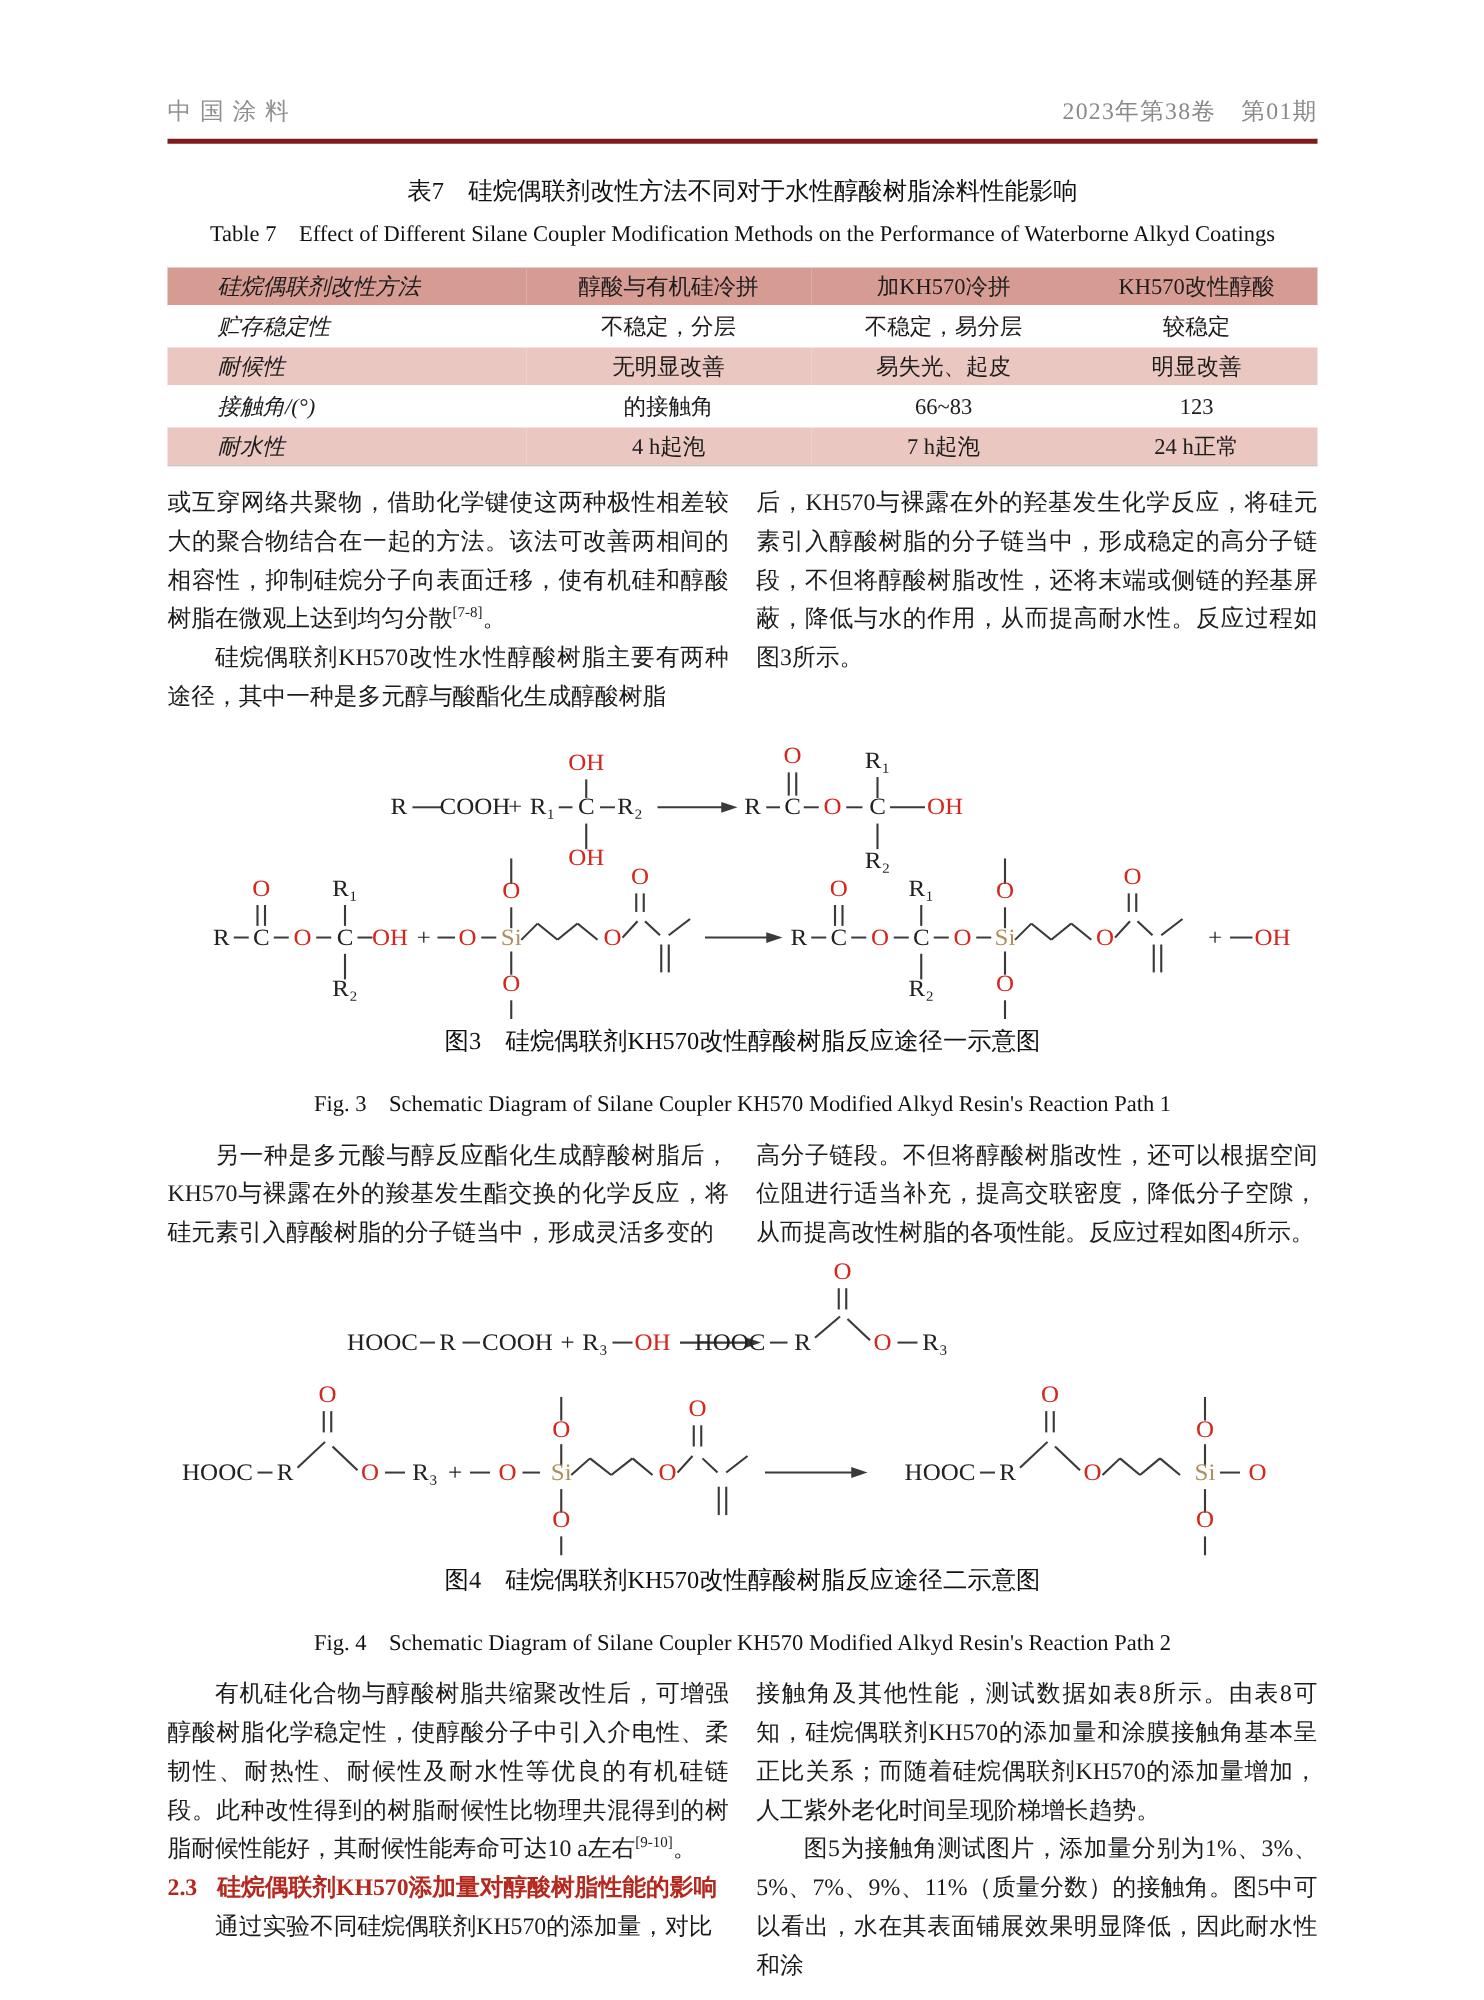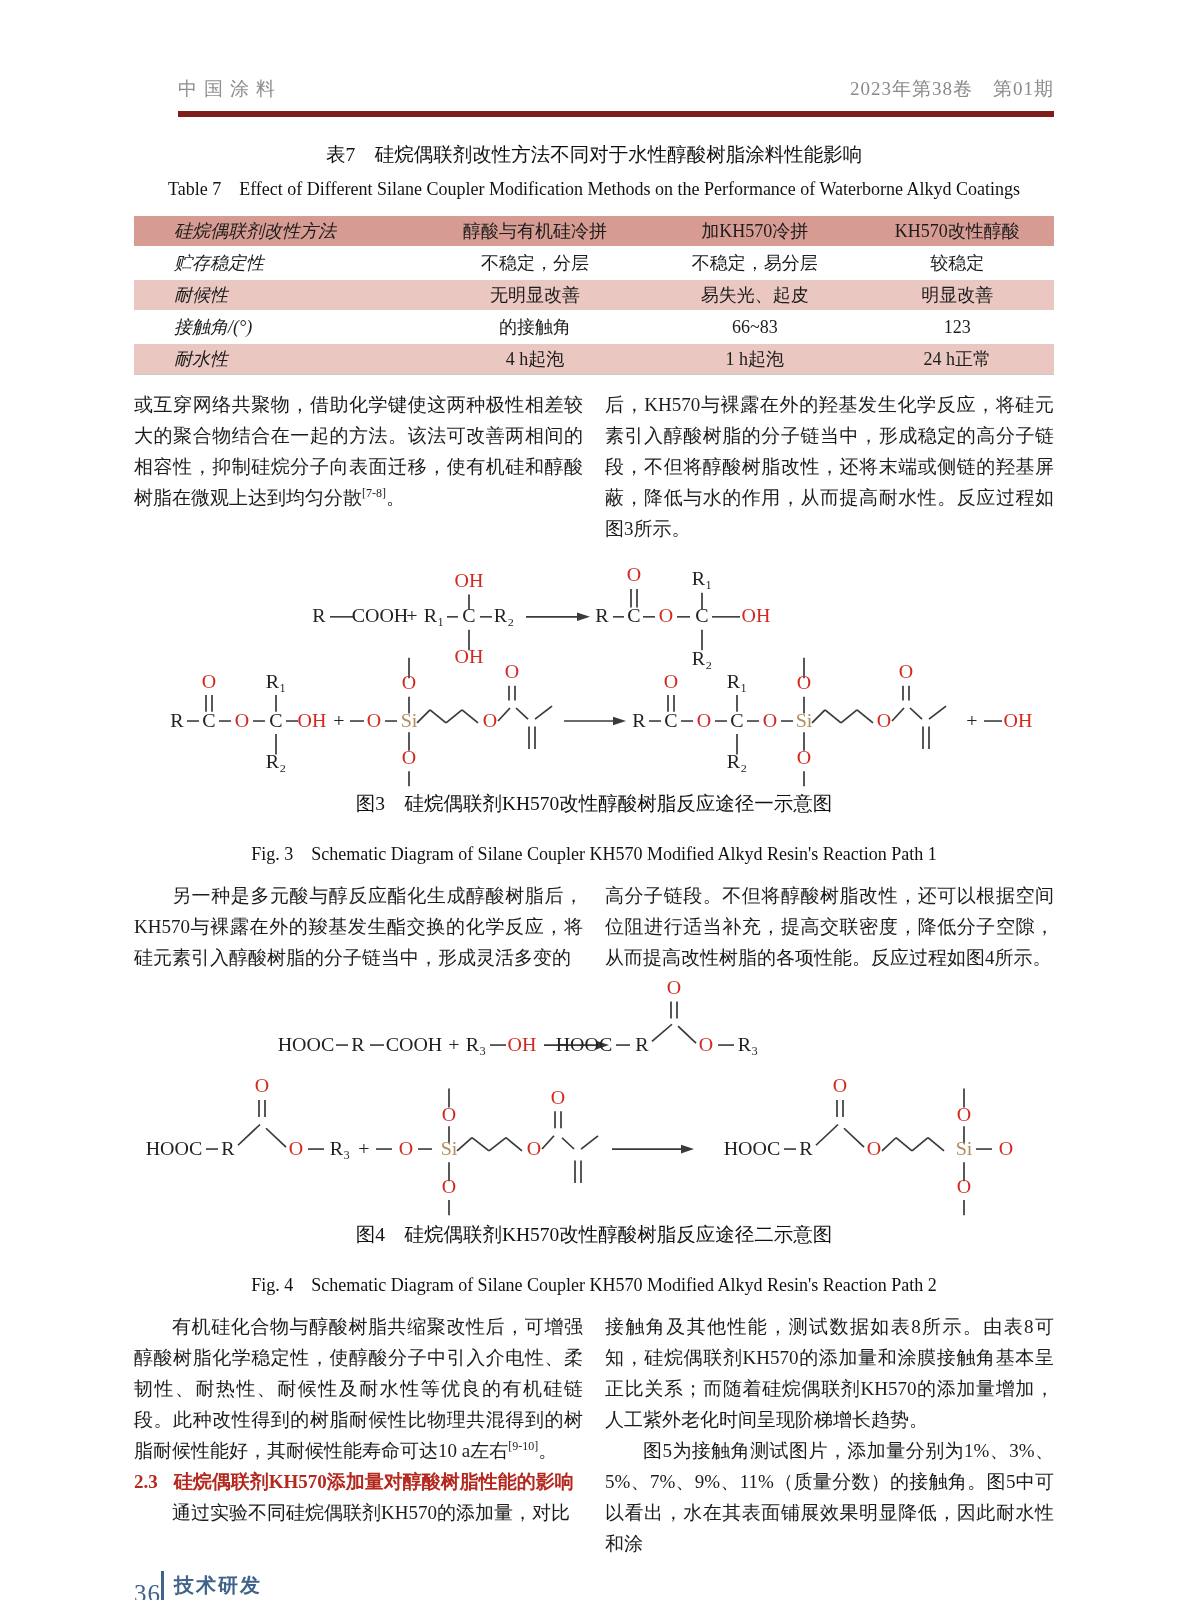--- a/index.html
+++ b/index.html
@@ -13,22 +13,21 @@
     box-sizing:border-box;
     padding:76px 133px 0 134px;
     overflow:hidden;
   }
   
   .pagehead{
     display:flex;justify-content:space-between;align-items:flex-end;
     color:var(--gray-head,#8f8f8f);
     font-size:19px;
     padding-bottom:9px;
-    border-bottom:6px solid #7f1d1d;
-    margin-left:44px;
+    border-bottom:4px solid #7f1d1d;
   }
   .pagehead .journal{letter-spacing:7px;}
   .pagehead .issue{letter-spacing:1px;color:#8a8a8a;}
   
   .cap{text-align:center;font-weight:normal;color:#111;}
   .cap.zh{font-size:19.5px;margin-top:24px;}
   .cap.en{font-size:18px;margin-top:9px;font-family:"Liberation Serif",serif;}
   .figcaps .cap.zh{margin-top:2px;}
   .figcaps .cap.en{margin-top:25px;}
   
@@ -109,29 +108,30 @@
         </tr>
         <tr>
           <td>接触角/(°)</td>
           <td>的接触角</td>
           <td>66~83</td>
           <td>123</td>
         </tr>
         <tr>
           <td>耐水性</td>
           <td>4 h起泡</td>
-          <td>1 h起泡</td>
+          <td>7 h起泡</td>
           <td>24 h正常</td>
         </tr>
       </tbody>
     </table>
 
   <div class="cols">
     <div class="col">
         <p>或互穿网络共聚物，借助化学键使这两种极性相差较大的聚合物结合在一起的方法。该法可改善两相间的相容性，抑制硅烷分子向表面迁移，使有机硅和醇酸树脂在微观上达到均匀分散<sup class="ref">[7-8]</sup>。</p>
+        <p class="ind">硅烷偶联剂KH570改性水性醇酸树脂主要有两种途径，其中一种是多元醇与酸酯化生成醇酸树脂</p>
       </div>
     <div class="col">
         <p>后，KH570与裸露在外的羟基发生化学反应，将硅元素引入醇酸树脂的分子链当中，形成稳定的高分子链段，不但将醇酸树脂改性，还将末端或侧链的羟基屏蔽，降低与水的作用，从而提高耐水性。反应过程如图3所示。</p>
       </div>
   </div>
 
   <div class="figure">
       <svg viewBox="0 0 920 258" width="920" height="240" preserveAspectRatio="none">
         <line x1="196" y1="74" x2="219" y2="74" stroke="#3a3a3a" stroke-width="1.7"></line>
         <line x1="313" y1="74" x2="324" y2="74" stroke="#3a3a3a" stroke-width="1.7"></line>

